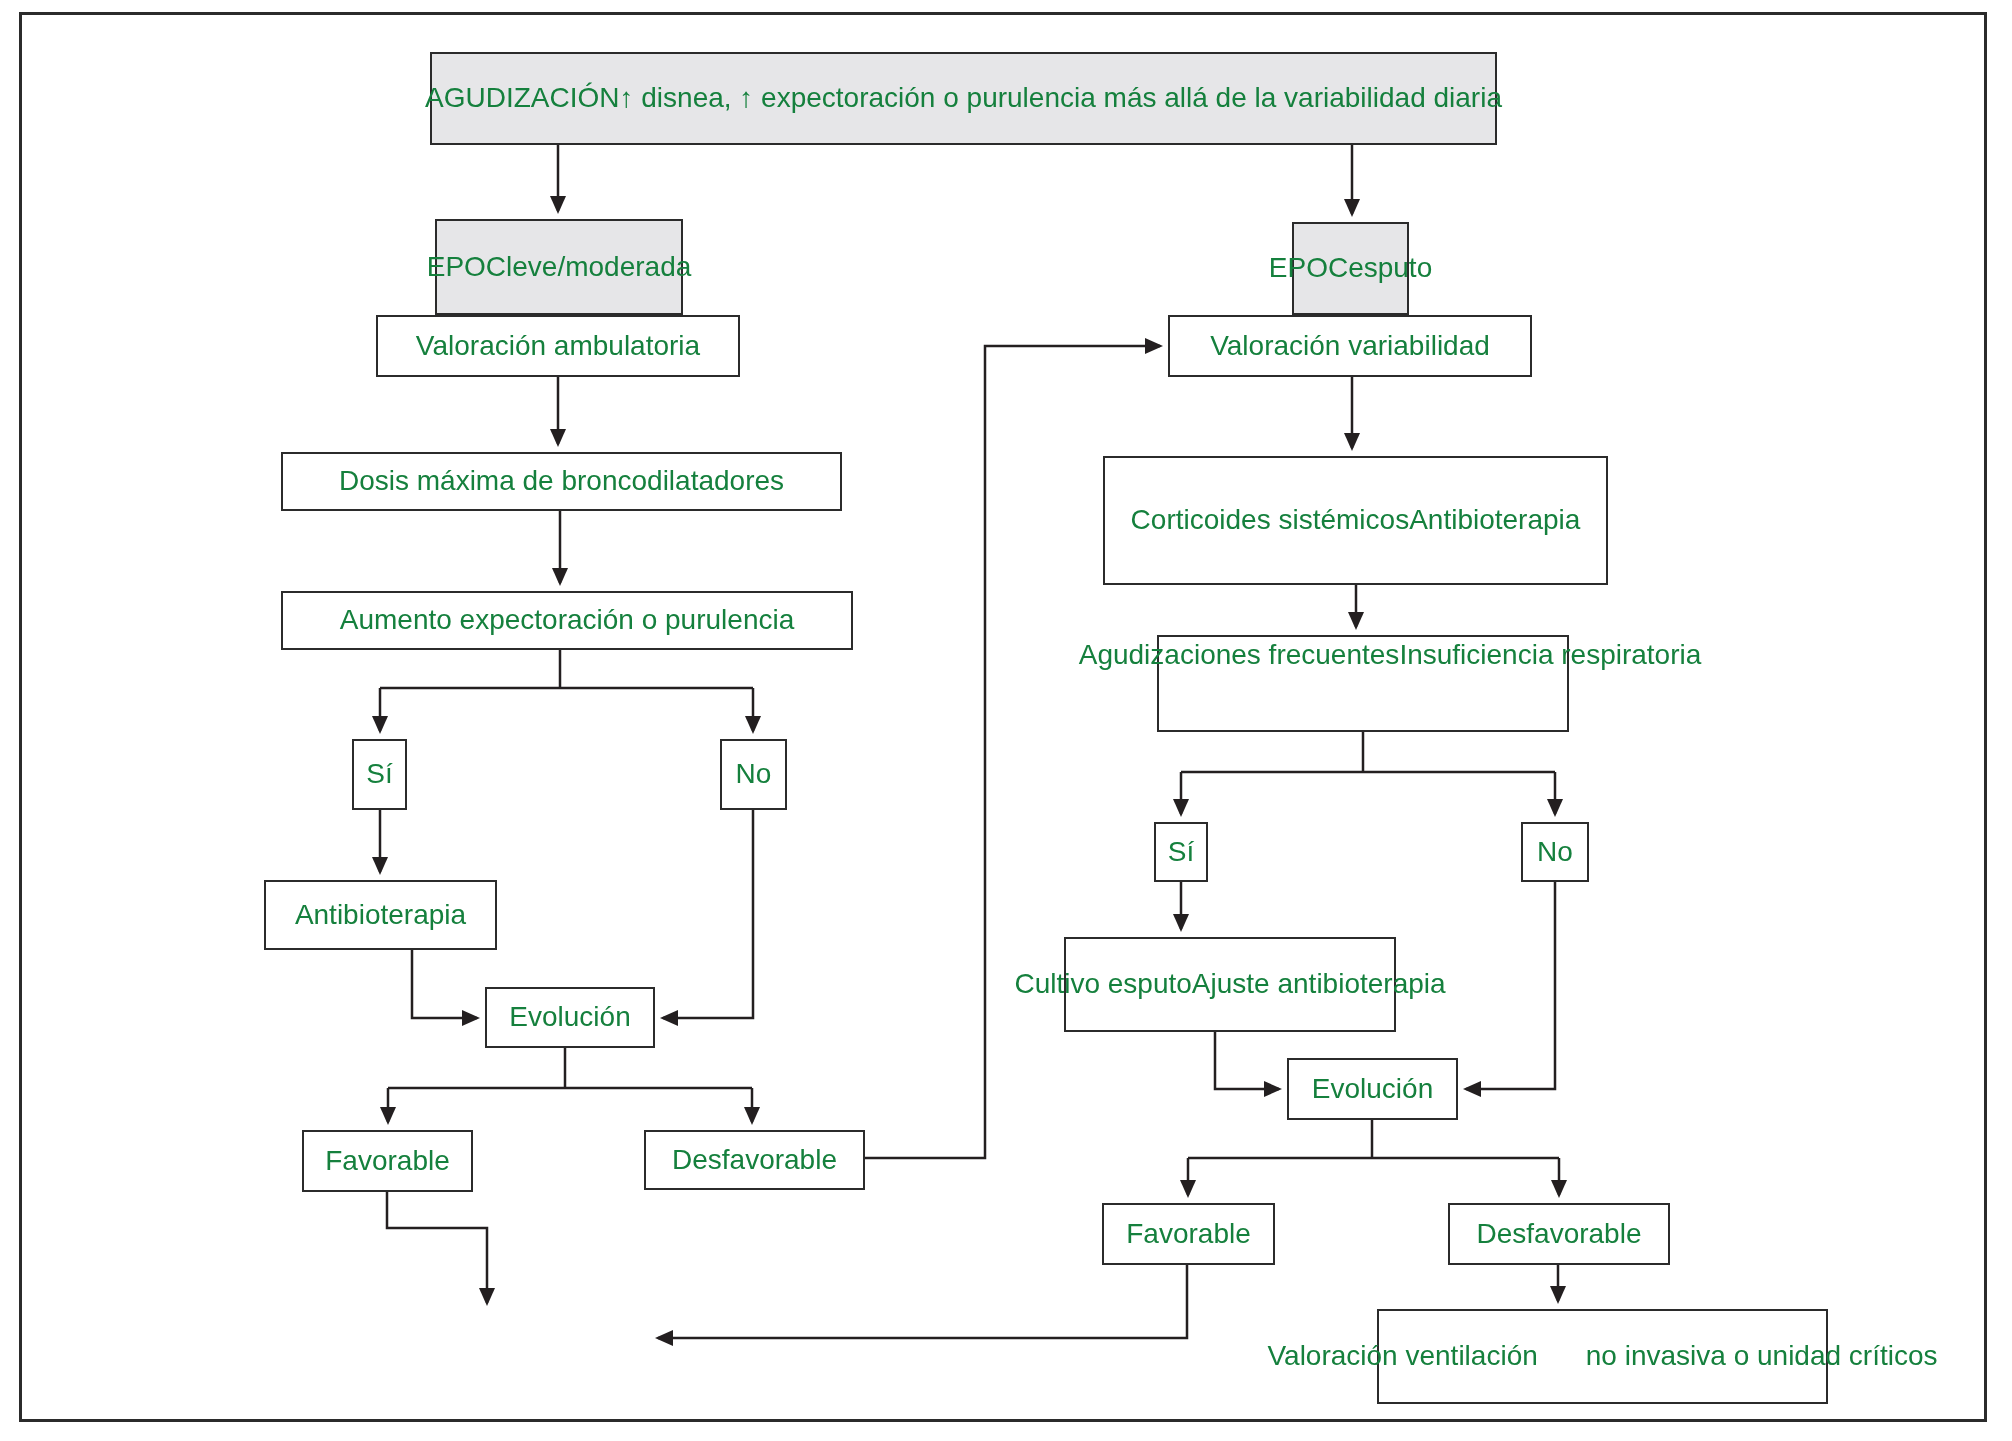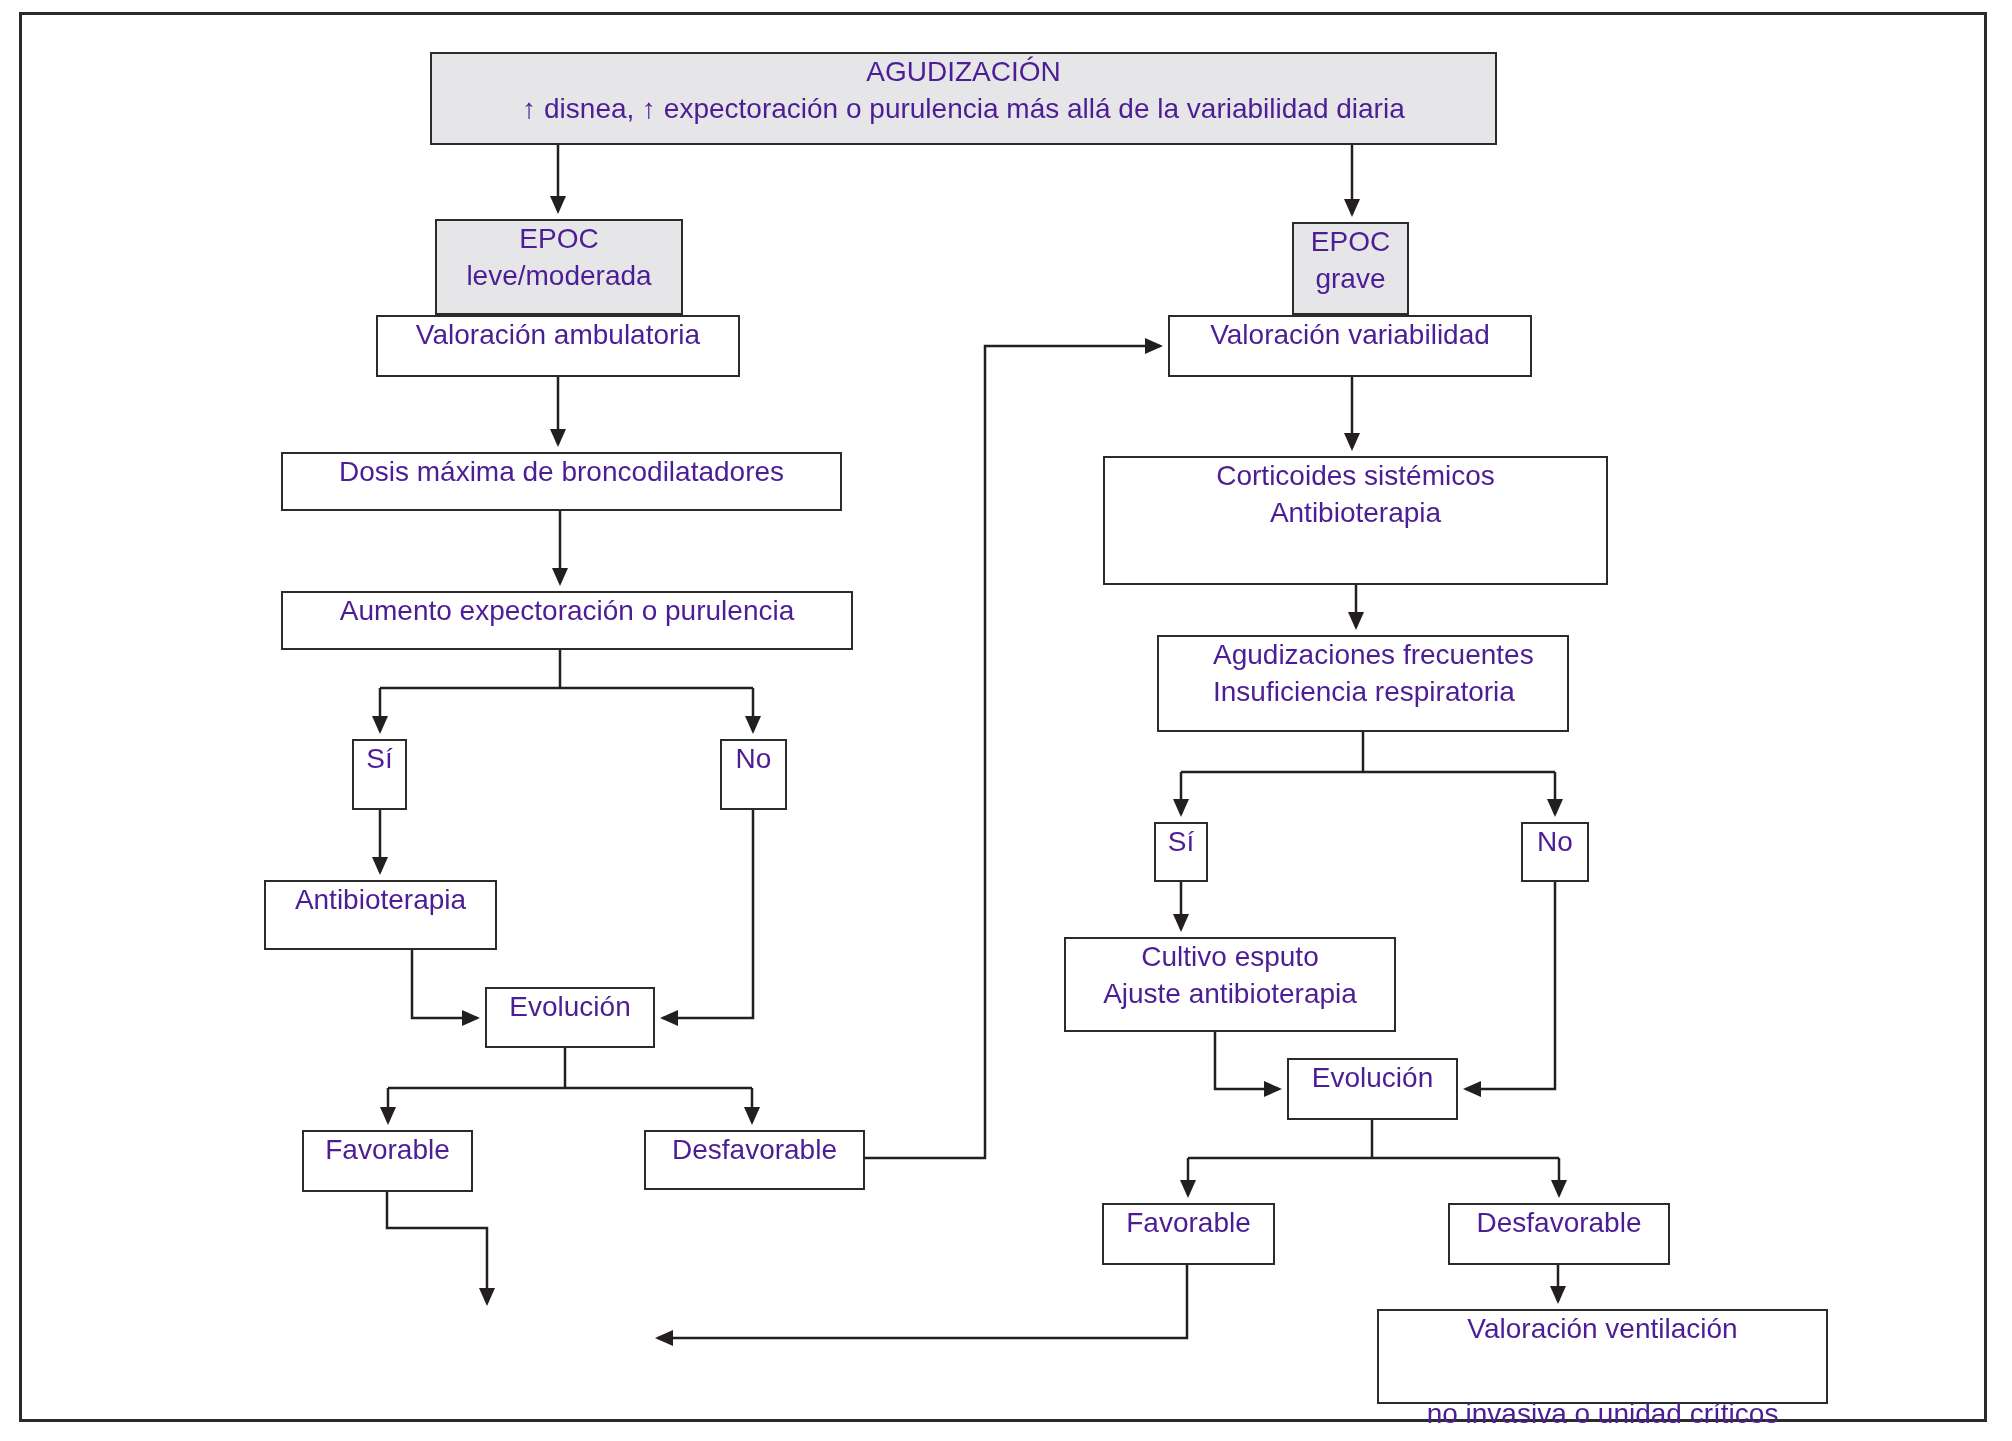--- a/index.html
+++ b/index.html
@@ -4,23 +4,23 @@
 <style>
   html,body{margin:0;padding:0;background:#ffffff;}
   body{width:2012px;height:1441px;position:relative;overflow:hidden;
        font-family:"Liberation Sans","DejaVu Sans",sans-serif;}
   .stage{position:absolute;left:0;top:0;width:2012px;height:1441px;}
   .frame{position:absolute;left:19px;top:12px;width:1968px;height:1410px;
          border:3px solid #2b2b2b;box-sizing:border-box;}
   svg.wires{position:absolute;left:0;top:0;width:2012px;height:1441px;z-index:1;}
   svg.wires path{fill:none;stroke:#231f20;stroke-width:2.5;}
   .node{position:absolute;box-sizing:border-box;border:2px solid #2b2b2b;
-        background:#ffffff;display:flex;flex-direction:column;align-items:center;
-        text-align:center;font-size:28px;line-height:1.32;
-        color:#4c1d95;z-index:2;}
+        background:#ffffff;display:flex;flex-direction:row;align-items:center;
+        justify-content:center;text-align:center;font-size:28px;line-height:1.32;
+        color:#15803d;z-index:2;}
   .node.gray{background:#e6e6e8;}
   .node.leftalign{align-items:flex-start;text-align:left;padding-left:54px;}
   .node span{display:block;white-space:nowrap;}
   .topbox{font-size:28px;}
 </style>
 </head>
 <body>
 
 <div class="stage">
 
@@ -108,21 +108,21 @@
     <span>Favorable</span>
   </div>
 
   <div class="node" style="left:644px;top:1130px;width:221px;height:60px;">
     <span>Desfavorable</span>
   </div>
 
 
   <div class="node gray" style="left:1292px;top:222px;width:117px;height:93px;z-index:3;">
     <span>EPOC</span>
-    <span>grave</span>
+    <span>esputo</span>
   </div>
 
   <div class="node" style="left:1168px;top:315px;width:364px;height:62px;">
     <span>Valoración variabilidad</span>
   </div>
 
   <div class="node" style="left:1103px;top:456px;width:505px;height:129px;">
     <span>Corticoides sistémicos</span>
     <span>Antibioterapia</span>
   </div>

